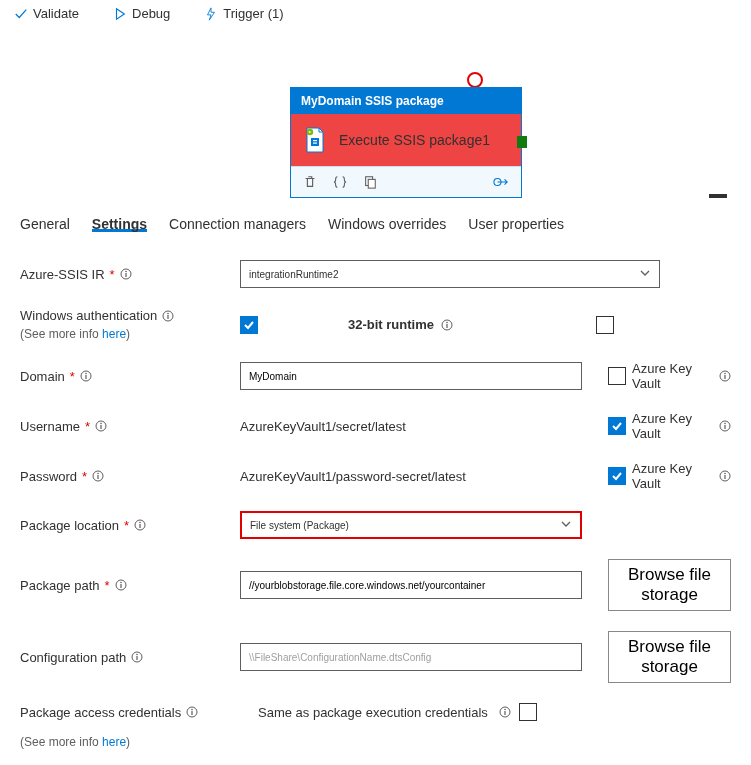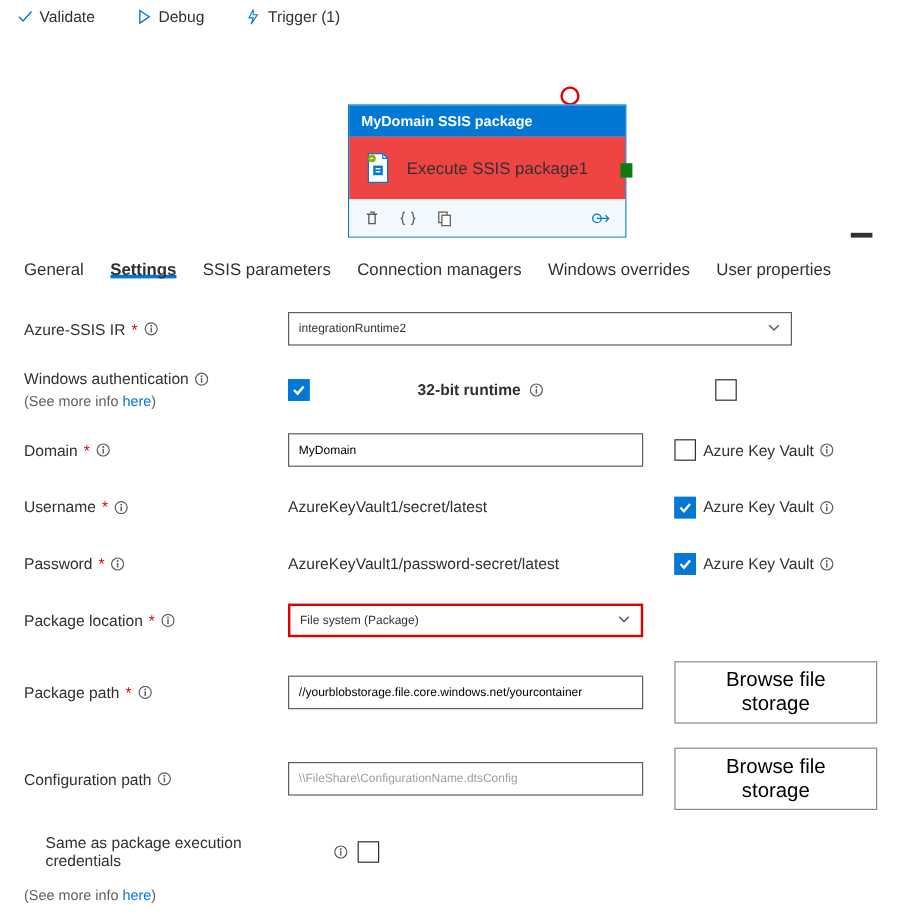--- a/index.html
+++ b/index.html
@@ -33,21 +33,21 @@
     
     .form-area { padding: 18px 20px 10px 20px; }
     .row { display: flex; align-items: center; margin-bottom: 20px; }
     .label-col { width: 220px; display: flex; align-items: center; flex-wrap: wrap; gap: 2px; }
     .label-col .lbl { font-size: 13px; color: #323130; }
     .req { color: #e00000; font-size: 13px; margin-left: 3px; }
     .info-icon { margin-left: 3px; display: inline-flex; vertical-align: middle; }
     .subtext { font-size: 12px; color: #605e5c; width: 100%; margin-top: 2px; }
     .subtext a { color: #0078d4; text-decoration: none; }
 
-    .input-col { width: 296px; }
+    .input-col { width: 342px; }
     .input-col input[type=text], .input-col select, .select-box { width: 100%; height: 28px; padding: 4px 8px; font-size: 10px; border: 1px solid #605e5c; background: #fff; font-family: inherit; }
     .input-col .static-text { font-size: 13px; color: #323130; padding: 6px 0; }
     .input-col input::placeholder { color: #a19f9d; }
     .select-box { display: flex; align-items: center; justify-content: space-between; cursor: pointer; }
     .select-box.highlight { border: 2px solid #e00000; }
     .chevron { color: #605e5c; }
 
     .third-col { flex: 1; padding-left: 26px; display: flex; align-items: center; gap: 6px; }
     
     .checkbox { width: 18px; height: 18px; border: 1px solid #323130; display: inline-flex; align-items: center; justify-content: center; cursor: pointer; flex-shrink: 0; }
@@ -137,21 +137,20 @@
     <div class="green-handle"></div>
   </div>
 </div>
 
 <div class="tabs">
   <div class="tab">General</div>
   <div class="tab active">
     <span>Settings</span>
     <div class="tab-underline"></div>
   </div>
-  <div class="tab">SSIS parameters</div>
   <div class="tab">Connection managers</div>
   <div class="tab">Windows overrides</div>
   <div class="tab">User properties</div>
 </div>
 
 <div class="form-area">
 
   <div class="row">
     <div class="label-col">
       <span class="lbl">Azure-SSIS IR</span>
@@ -357,20 +356,30 @@
           </svg>
         </span>
     </div>
     <div class="input-col"><input type="text" placeholder="\\FileShare\ConfigurationName.dtsConfig" style=""></div>
     <div class="third-col">
       <button class="browse-btn">Browse file storage</button>
     </div>
   </div>
 
   <div class="row">
+    <div class="label-col">
+      <span class="lbl">Package access credentials</span>
+      <span class="info-icon">
+          <svg width="12" height="12" viewBox="0 0 12 12">
+            <circle cx="6" cy="6" r="5" stroke="#605e5c" fill="none"></circle>
+            <circle cx="6" cy="3.5" r="0.8" fill="#605e5c"></circle>
+            <rect x="5.4" y="5" width="1.2" height="4" fill="#605e5c"></rect>
+          </svg>
+        </span>
+    </div>
     <div class="input-col same-as-row">
       <span style="margin-left:18px;">Same as package execution credentials</span>
       <span class="info-icon">
           <svg width="12" height="12" viewBox="0 0 12 12">
             <circle cx="6" cy="6" r="5" stroke="#605e5c" fill="none"></circle>
             <circle cx="6" cy="3.5" r="0.8" fill="#605e5c"></circle>
             <rect x="5.4" y="5" width="1.2" height="4" fill="#605e5c"></rect>
           </svg>
         </span>
       <span class="checkbox"></span>

